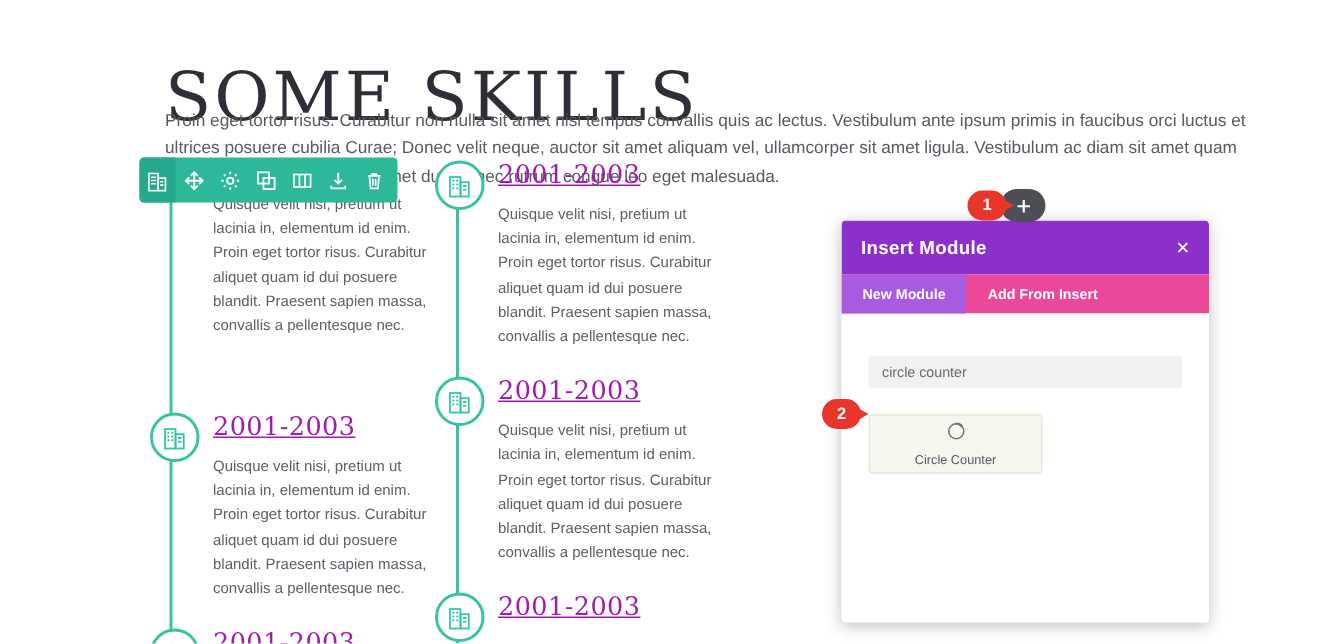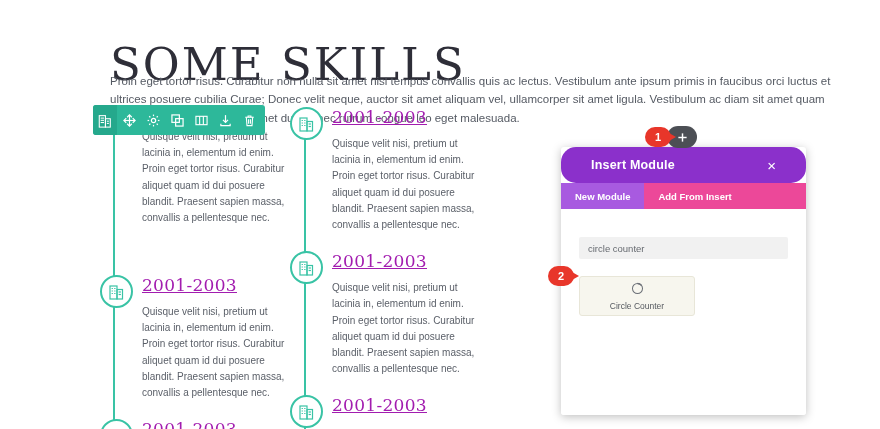--- a/index.html
+++ b/index.html
@@ -130,22 +130,21 @@
     border-radius: 3px;
     overflow: hidden;
     z-index: 20;
   }
   .panel-header {
     background: #8b30cb;
     height: 36px;
     display: flex;
     align-items: center;
     justify-content: space-between;
-    padding: 0 30px;
-    border-radius: 15px;
+    padding: 0 13px;
   }
   .panel-title {
     color: #ffffff;
     font-size: 12.5px;
     font-weight: bold;
     letter-spacing: .2px;
   }
   .panel-close {
     color: #ffffff;
     font-size: 15px;

